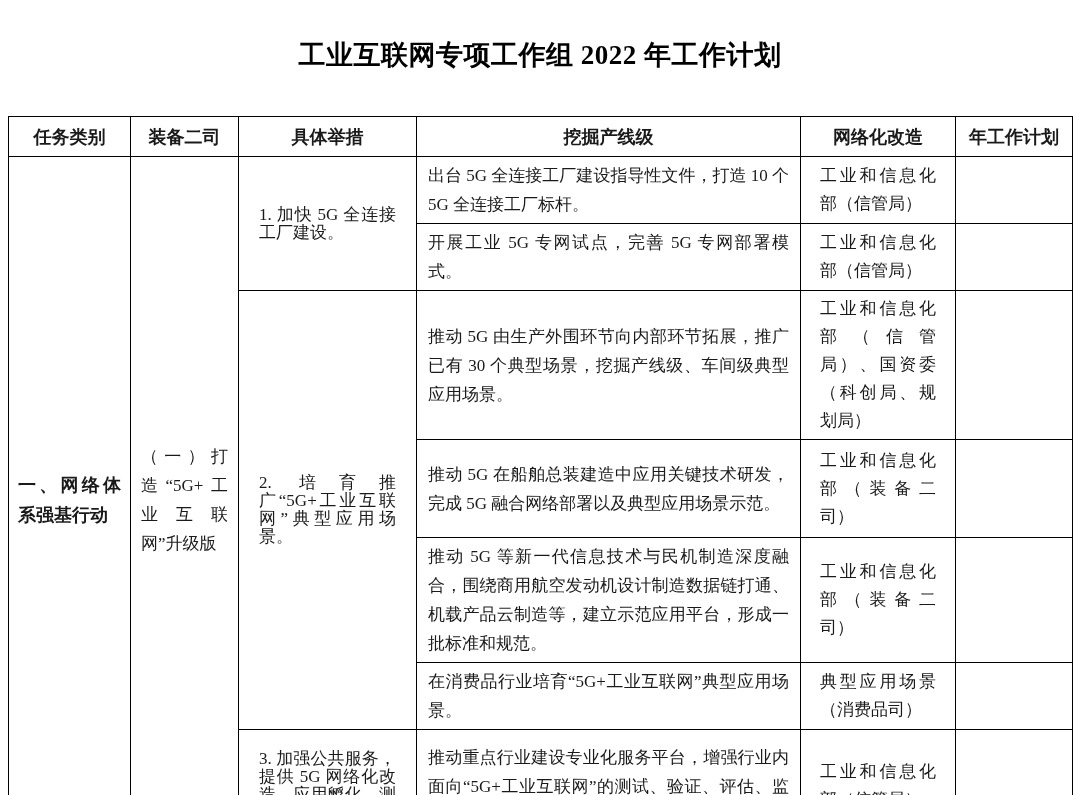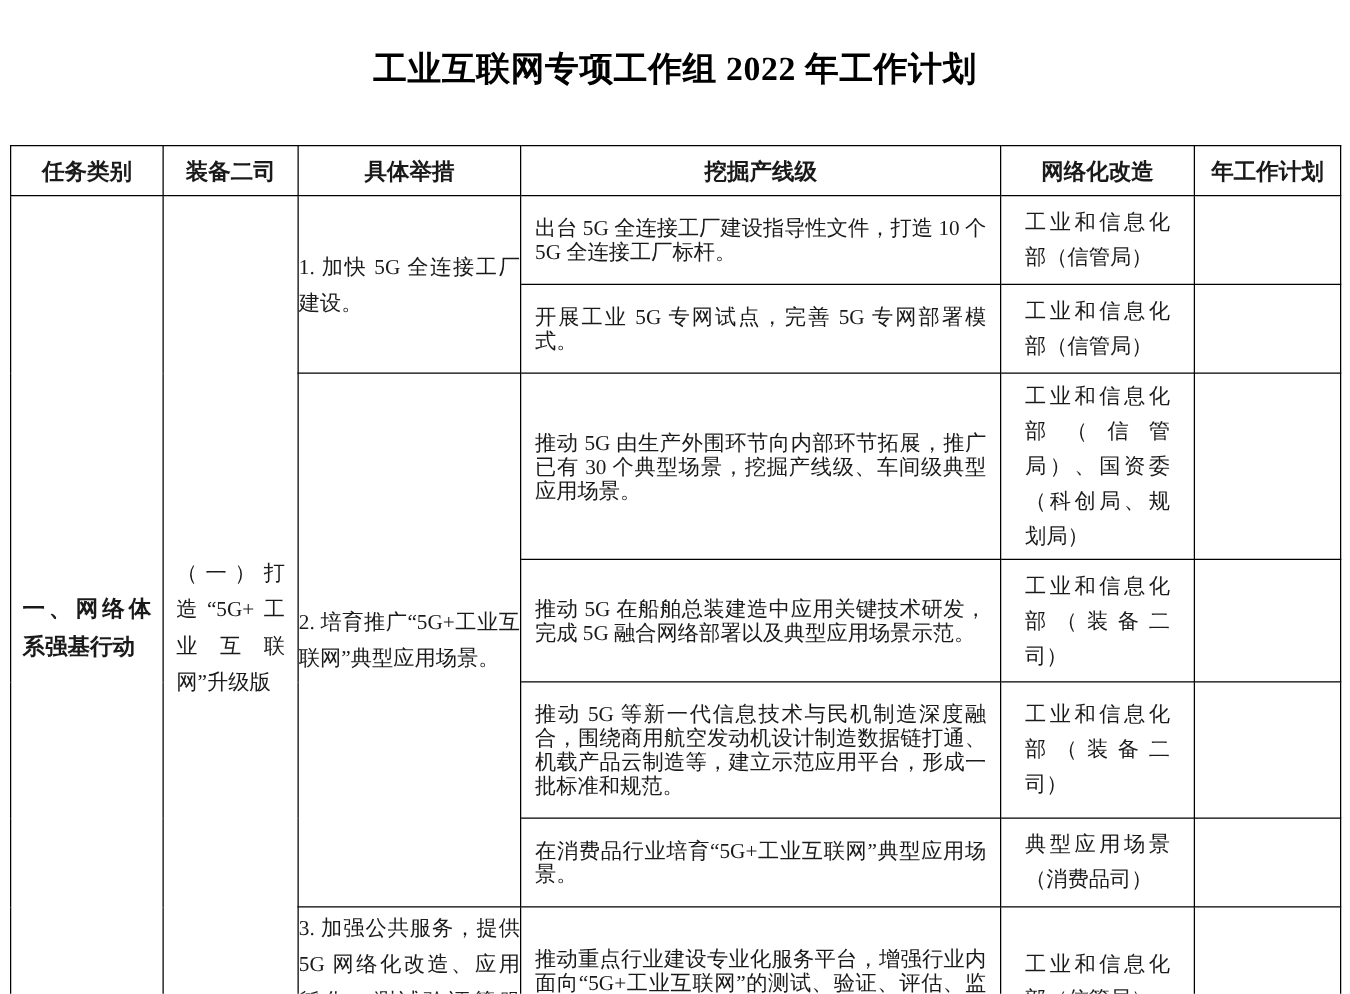--- a/index.html
+++ b/index.html
@@ -51,30 +51,30 @@
     text-justify: inter-character;
     line-height: 30px;
   }
   td.work {
     padding: 0 10px;
     text-align: justify;
     text-justify: inter-character;
     line-height: 29px;
   }
   td.measure {
-    padding: 2px 0;
+    padding: 2px 20px;
     text-align: justify;
     text-justify: inter-character;
-    line-height: 29px;
+    line-height: 18px;
   }
   td.target {
-    padding: 16px 11px;
+    padding: 4px 11px;
     text-align: justify;
     text-justify: inter-ideograph;
-    line-height: 19px;
+    line-height: 29px;
   }
   td.lead {
     padding: 4px 19px;
     text-align: justify;
     text-justify: inter-character;
     line-height: 28px;
   }
   td.support { padding: 4px 8px; }
 </style>
 </head>

